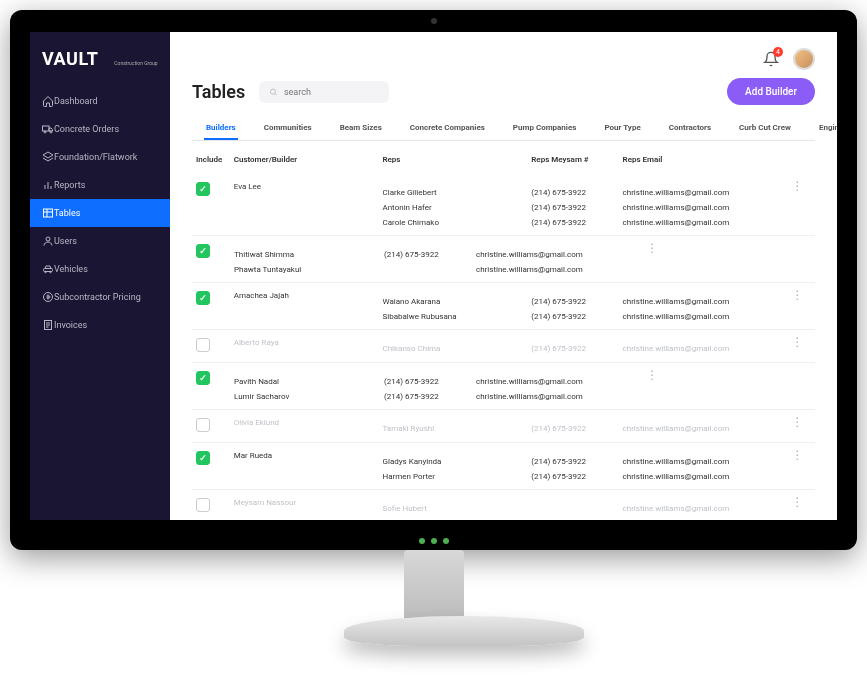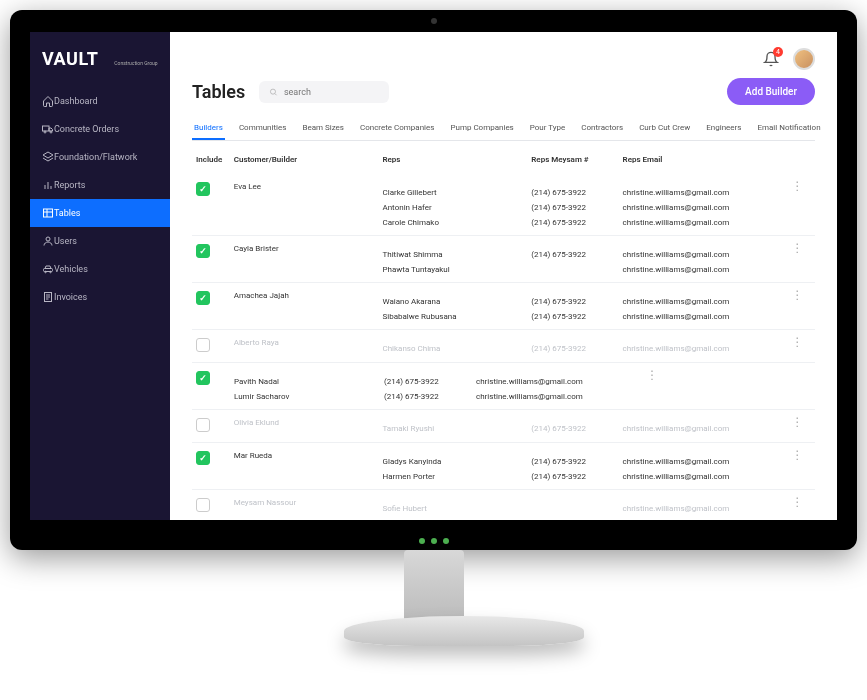--- a/index.html
+++ b/index.html
@@ -32,21 +32,21 @@
     .bell-badge { position: absolute; top: -4px; right: -4px; background: #ff3b30; color: #fff; font-size: 7px; width: 10px; height: 10px; border-radius: 50%; display: flex; align-items: center; justify-content: center; }
     .avatar { width: 22px; height: 22px; border-radius: 50%; background: linear-gradient(135deg,#f0c080,#c89060); border: 2px solid #ddd; cursor: pointer; }
 
     .header-row { display: flex; align-items: center; gap: 14px; margin-bottom: 12px; }
     .page-title { font-size: 18px; font-weight: 600; color: #222; }
     .search-box { background: #f4f4f6; border-radius: 6px; padding: 6px 10px; display: flex; align-items: center; gap: 6px; width: 130px; }
     .search-box input { border: none; background: transparent; font-size: 9px; outline: none; width: 100%; color: #888; }
     .add-btn { margin-left: auto; background: #8b5cf6; color: #fff; border: none; border-radius: 16px; padding: 8px 18px; font-size: 10px; font-weight: 500; cursor: pointer; }
 
     .tabs { display: flex; gap: 12px; border-bottom: 1px solid #e4e6ea; font-size: 8px; margin-bottom: 4px; flex-wrap: nowrap; }
-    .tab { padding: 6px 2px; color: #555; font-weight: 400; cursor: pointer; white-space: nowrap; border-bottom: 2px solid transparent; }
+    .tab { padding: 6px 2px; color: #555; font-weight: 700; cursor: pointer; white-space: nowrap; border-bottom: 2px solid transparent; margin-left: 12px; }
     .tab.active { color: #0d6eff; border-bottom-color: #0d6eff; }
 
     .table-wrap { flex: 1; overflow-y: auto; }
     .thead { display: flex; padding: 10px 4px; font-size: 8px; font-weight: 600; color: #333; }
     .col-include { width: 38px; }
     .col-customer { width: 150px; }
     .col-reps { width: 150px; }
     .col-phone { width: 92px; }
     .col-email { width: 170px; }
     .col-actions { width: 20px; }
@@ -136,20 +136,29 @@
           <div class="nav-item">
             <span class="nav-icon">
               <svg width="12" height="12" viewBox="0 0 24 24" fill="none" stroke="currentColor" stroke-width="2">
                 <rect x="3" y="11" width="18" height="6" rx="2"></rect>
                 <path d="M6 11l2-5h8l2 5"></path>
                 <circle cx="7" cy="18" r="1.5"></circle>
                 <circle cx="17" cy="18" r="1.5"></circle>
               </svg>
             </span>
             <span>Vehicles</span>
+          </div>
+          <div class="nav-item">
+            <span class="nav-icon">
+              <svg width="12" height="12" viewBox="0 0 24 24" fill="none" stroke="currentColor" stroke-width="2">
+                <circle cx="12" cy="12" r="9"></circle>
+                <path d="M12 7v10M9 10h5a2 2 0 010 4H9"></path>
+              </svg>
+            </span>
+            <span>Subcontractor Pricing</span>
           </div>
           <div class="nav-item">
             <span class="nav-icon">
               <svg width="12" height="12" viewBox="0 0 24 24" fill="none" stroke="currentColor" stroke-width="2">
                 <rect x="5" y="3" width="14" height="18"></rect>
                 <line x1="8" y1="8" x2="16" y2="8"></line>
                 <line x1="8" y1="12" x2="16" y2="12"></line>
                 <line x1="8" y1="16" x2="13" y2="16"></line>
               </svg>
             </span>
@@ -220,21 +229,20 @@
               </div>
               <div class="col-email">
                 <span class="sub">christine.williams@gmail.com</span>
                 <span class="sub">christine.williams@gmail.com</span>
                 <span class="sub">christine.williams@gmail.com</span>
               </div>
               <div class="col-actions"><span class="more">⋮</span></div>
             </div>
             <div class="row">
               <div class="col-include"><span class="chk checked"></span></div>
-              <div class="col-customer">Cayla Brister</div>
               <div class="col-reps">
                 <span class="sub">Thitiwat Shimma</span>
                 <span class="sub">Phawta Tuntayakul</span>
               </div>
               <div class="col-phone">
                 <span class="sub"></span>
                 <span class="sub">(214) 675-3922</span>
               </div>
               <div class="col-email">
                 <span class="sub">christine.williams@gmail.com</span>

